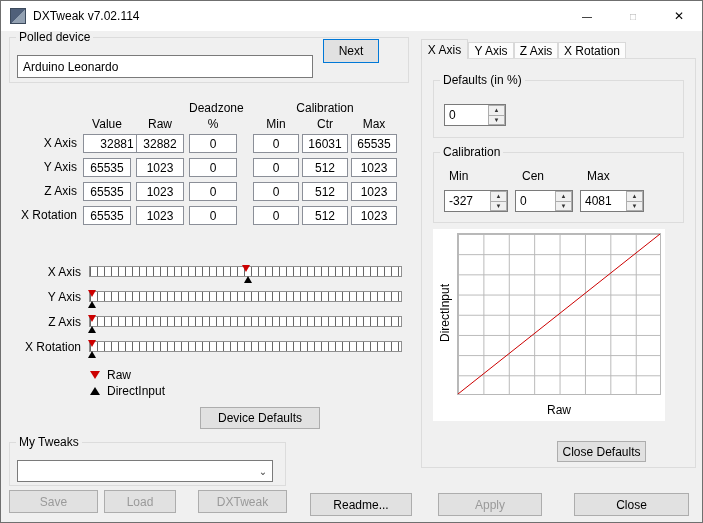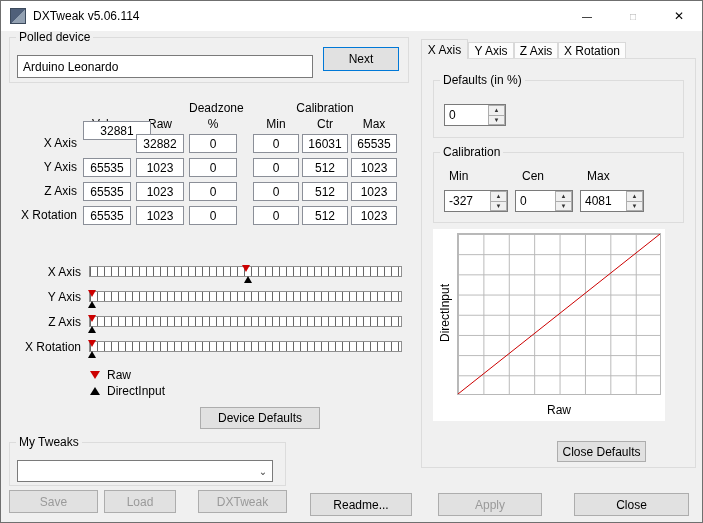--- a/index.html
+++ b/index.html
@@ -59,45 +59,45 @@
   .graph-ylabel{position:absolute;left:5px;top:44%;transform:translateY(-50%) rotate(180deg);writing-mode:vertical-rl;font-size:12px;background:#fff;}
   .graph-xlabel{position:absolute;left:24px;right:4px;bottom:4px;text-align:center;font-size:12px;}
 </style>
 </head>
 <body>
 
 <div class="window">
 
   <div class="titlebar">
     <div class="app-icon"></div>
-    <span class="win-title">DXTweak v5.06.114</span>
+    <span class="win-title">DXTweak v7.02.114</span>
     <div class="win-btns">
       <div class="win-btn">—</div>
       <div class="win-btn dim">□</div>
       <div class="win-btn close">✕</div>
     </div>
   </div>
 
   <div class="groupbox" style="left:8px;top:36px;width:400px;height:46px"></div>
   <div class="gb-label" style="left:15px;top:30px">Polled device</div>
   <div class="textfield" style="left:16px;top:54px;width:296px;height:23px">Arduino Leonardo</div>
-  <div class="btn default" style="left:322px;top:46px;width:76px;height:24px">Next</div>
+  <div class="btn default" style="left:322px;top:38px;width:56px;height:24px">Next</div>
 
   <div class="lbl" style="left:188px;top:100px;width:48px;text-align:center">Deadzone</div>
   <div class="lbl" style="left:252px;top:100px;width:144px;text-align:center">Calibration</div>
 
   <div class="lbl" style="left:82px;top:116px;width:48px;text-align:center">Value</div>
   <div class="lbl" style="left:135px;top:116px;width:48px;text-align:center">Raw</div>
   <div class="lbl" style="left:188px;top:116px;width:48px;text-align:center">%</div>
   <div class="lbl" style="left:252px;top:116px;width:46px;text-align:center">Min</div>
   <div class="lbl" style="left:301px;top:116px;width:46px;text-align:center">Ctr</div>
   <div class="lbl" style="left:350px;top:116px;width:46px;text-align:center">Max</div>
 
   <div class="lbl" style="left:0;top:135px;width:76px;text-align:right">X Axis</div>
-  <div class="cell" style="left:82px;top:120px;width:68px">32881</div>
+  <div class="cell" style="left:82px;top:133px;width:68px">32881</div>
   <div class="cell" style="left:135px;top:133px;width:48px">32882</div>
   <div class="cell" style="left:188px;top:133px;width:48px">0</div>
   <div class="cell" style="left:252px;top:133px;width:46px">0</div>
   <div class="cell" style="left:301px;top:133px;width:46px">16031</div>
   <div class="cell" style="left:350px;top:133px;width:46px">65535</div>
 
   <div class="lbl" style="left:0;top:159px;width:76px;text-align:right">Y Axis</div>
   <div class="cell" style="left:82px;top:157px;width:48px">65535</div>
   <div class="cell" style="left:135px;top:157px;width:48px">1023</div>
   <div class="cell" style="left:188px;top:157px;width:48px">0</div>

